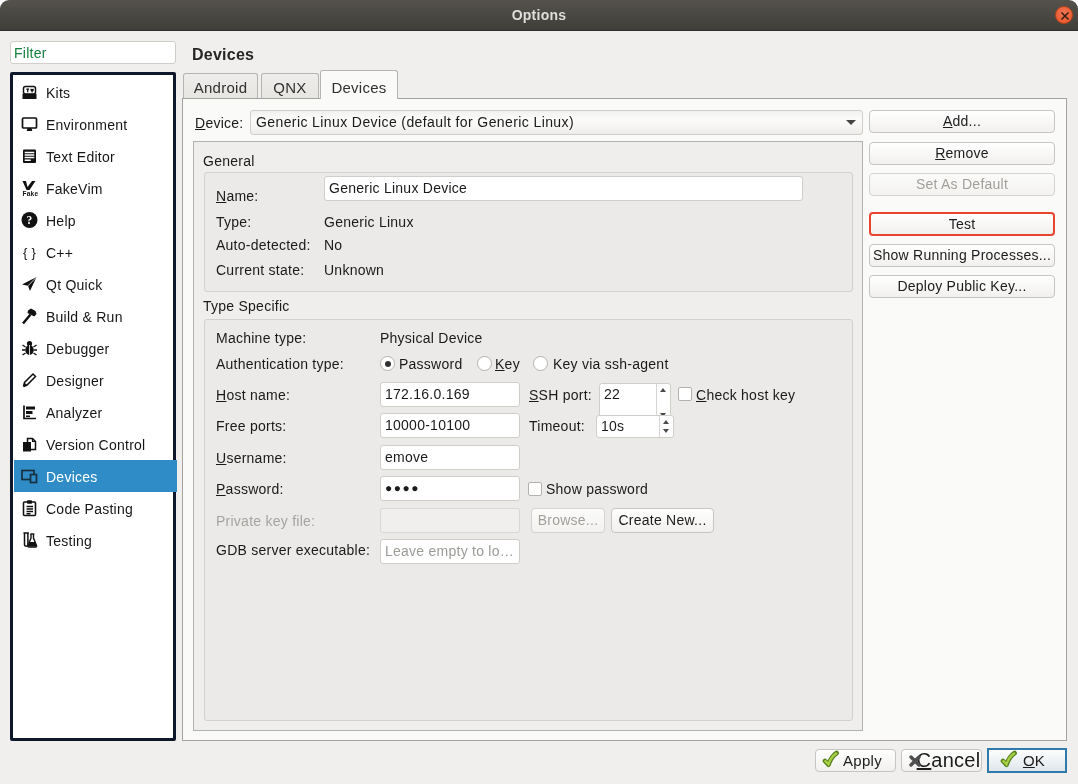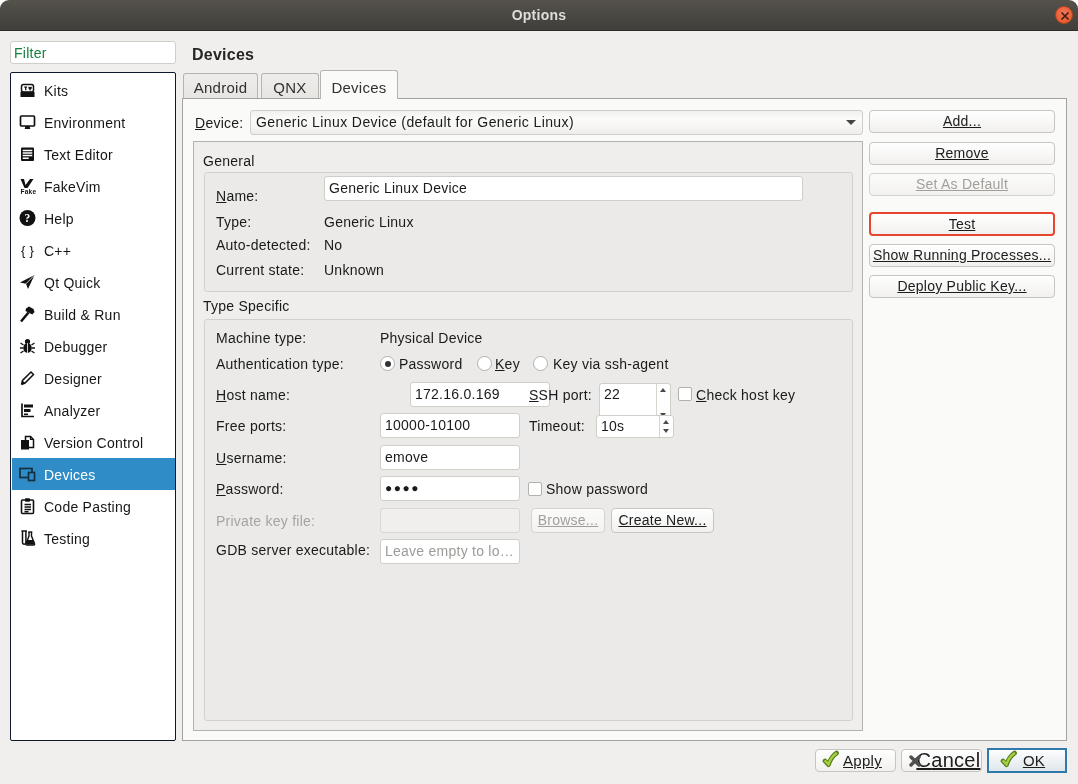--- a/index.html
+++ b/index.html
@@ -4,36 +4,36 @@
 *{box-sizing:border-box;}
 body{width:1078px;height:784px;position:relative;font-family:"Liberation Sans",sans-serif;font-size:13px;color:#1a1a1a;letter-spacing:0.25px;}
 .abs{position:absolute;}
 .dialog{position:absolute;left:0;top:0;width:1078px;height:784px;background:#f0efee;border-radius:9px 9px 0 0;}
 .titlebar{position:absolute;left:0;top:0;width:1078px;height:31px;background:linear-gradient(#54524b,#403e39);border-radius:9px 9px 0 0;border-bottom:1px solid #2e2d29;}
 .title{position:absolute;left:0;top:0;width:100%;height:30px;line-height:30px;text-align:center;color:#dededb;font-weight:bold;font-size:14px;}
 .closebtn{position:absolute;left:1055px;top:6px;width:18px;height:18px;border-radius:50%;background:radial-gradient(circle at 50% 40%,#f0765a,#e95420);border:1px solid #b8431c;}
 .closebtn svg{position:absolute;left:4px;top:4px;}
 
 .filter{position:absolute;left:10px;top:41px;width:166px;height:23px;background:#fff;border:1px solid #cfcec9;border-radius:3px;color:#15803d;line-height:22px;padding-left:3px;font-size:14px;}
-.list{position:absolute;left:10px;top:72px;width:166px;height:669px;background:#fff;border:1px solid #0f172a;border-radius:2px;}
+.list{position:absolute;left:10px;top:72px;width:166px;height:669px;background:#fff;border:3px solid #0f172a;border-radius:2px;}
 .item{position:absolute;left:1px;width:163px;height:32px;}
 .item .ic{position:absolute;left:6px;top:7px;width:19px;height:18px;}.item .ic svg{width:19px;height:18px;}
 .item .lb{position:absolute;left:32px;top:0;height:32px;line-height:34px;font-size:14px;color:#161616;}
 .item.sel{background:#308cc6;}
 .item.sel .lb{color:#fff;}
 
 .h1{position:absolute;left:192px;top:46px;font-size:16px;font-weight:bold;color:#262626;}
 .pane{position:absolute;left:182px;top:98px;width:885px;height:643px;background:#fafaf9;border:1px solid #a3a29e;}
 .tab{position:absolute;border:1px solid #b5b4b0;border-bottom:none;border-radius:3px 3px 0 0;text-align:center;font-size:15px;color:#313131;background:linear-gradient(#efedeb,#e7e5e2);}
 .tab.active{background:#fafaf9;z-index:5;}
 .lbl{position:absolute;font-size:14px;white-space:nowrap;}
 .input{position:absolute;background:#fff;border:1px solid #cfcec9;border-radius:3px;font-size:14px;padding-left:4px;white-space:nowrap;overflow:hidden;}
 .input.dis{background:#f0efed;border-color:#d8d7d3;}
 .combo{background:linear-gradient(#f2f1ef,#fbfbfa 35%,#f6f5f3 70%,#edecea);}
-.btn{position:absolute;background:linear-gradient(#ffffff,#f1f0ee);border:1px solid #c6c5c1;border-radius:4px;text-align:center;font-size:14px;color:#1c1c1c;text-decoration:underline;}
+.btn{position:absolute;background:linear-gradient(#ffffff,#f1f0ee);border:1px solid #c6c5c1;border-radius:4px;text-align:center;font-size:14px;color:#1c1c1c;}
 .btn.dis{color:#a29f9b;background:linear-gradient(#fbfbfa,#f3f2f0);border-color:#d4d3cf;}
 .groupframe{position:absolute;border:1px solid #d2d1cd;border-radius:3px;background:#ebeae9;}
 .scrollframe{position:absolute;left:193px;top:141px;width:670px;height:590px;background:#efeeed;border:1px solid #b3b2ae;}
 .radio{position:absolute;width:15px;height:15px;border-radius:50%;background:#fff;border:1px solid #b2b1ad;}
 .radio .dot{position:absolute;left:3.5px;top:3.5px;width:6px;height:6px;border-radius:50%;background:#333;}
 .check{position:absolute;width:14px;height:14px;background:#fff;border:1px solid #b2b1ad;border-radius:2px;}
 .spin{position:absolute;background:#fff;border:1px solid #cfcec9;border-radius:3px;}
 .spin .txt{position:absolute;left:4px;top:0;line-height:21px;font-size:14px;}
 .spin .btns{position:absolute;right:0;top:0;width:14px;height:100%;border-left:1px solid #d6d5d1;}
 .arrow-up{width:0;height:0;border-left:3.5px solid transparent;border-right:3.5px solid transparent;border-bottom:4.5px solid #4a4a4a;position:absolute;left:3px;top:4px;}
@@ -200,21 +200,21 @@
 <div class="lbl" style="left:216px;top:356px;">Authentication type:</div>
 <div class="radio" style="left:380px;top:356px;">
     <div class="dot"></div>
   </div>
 <div class="lbl" style="left:399px;top:356px;">Password</div>
 <div class="radio" style="left:477px;top:356px;"></div>
 <div class="lbl" style="left:495px;top:356px;"><u>K</u>ey</div>
 <div class="radio" style="left:533px;top:356px;"></div>
 <div class="lbl" style="left:553px;top:356px;">Key via ssh-agent</div>
 <div class="lbl" style="left:216px;top:387px;"><u>H</u>ost name:</div>
-<div class="input" style="left:380px;top:382px;width:140px;height:25px;line-height:23px;margin-left:30px;">172.16.0.169</div>
+<div class="input" style="left:380px;top:382px;width:140px;height:25px;line-height:23px;">172.16.0.169</div>
 <div class="lbl" style="left:529px;top:387px;"><u>S</u>SH port:</div>
 <div class="spin" style="left:599px;top:383px;width:72px;height:39px;">
     <div class="txt">22</div>
     <div class="btns">
       <div class="arrow-up"></div>
       <div class="arrow-dn"></div>
     </div>
   </div>
 <div class="check" style="left:678px;top:387px;"></div>
 <div class="lbl" style="left:696px;top:387px;"><u>C</u>heck host key</div>

